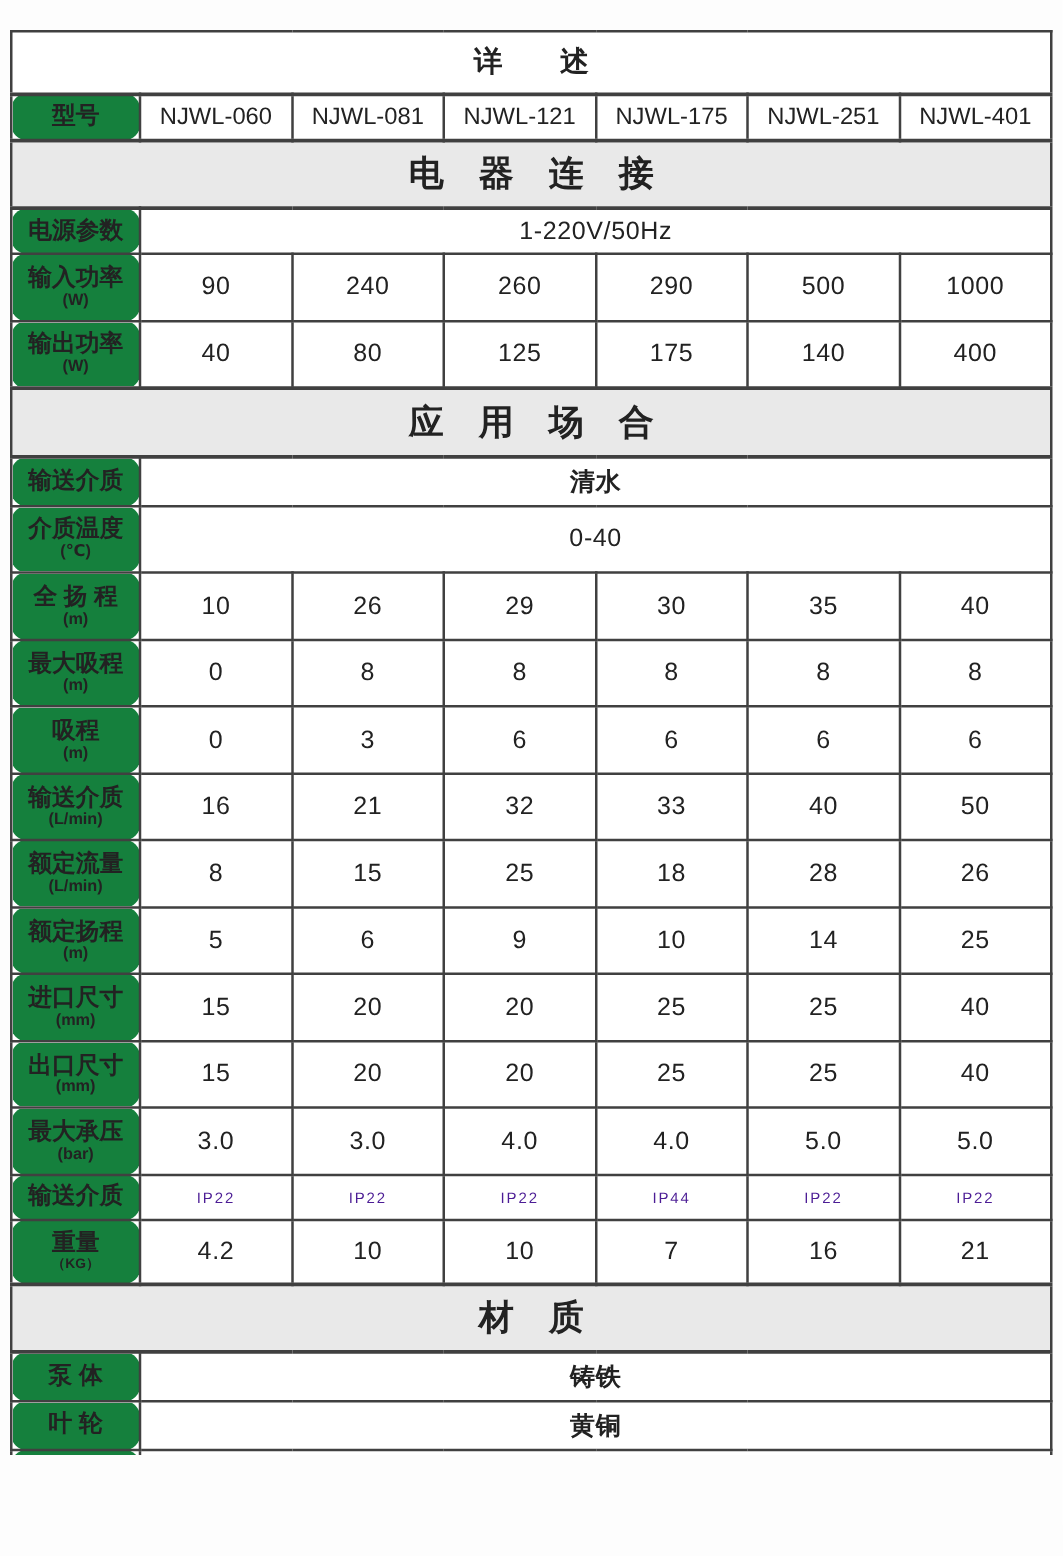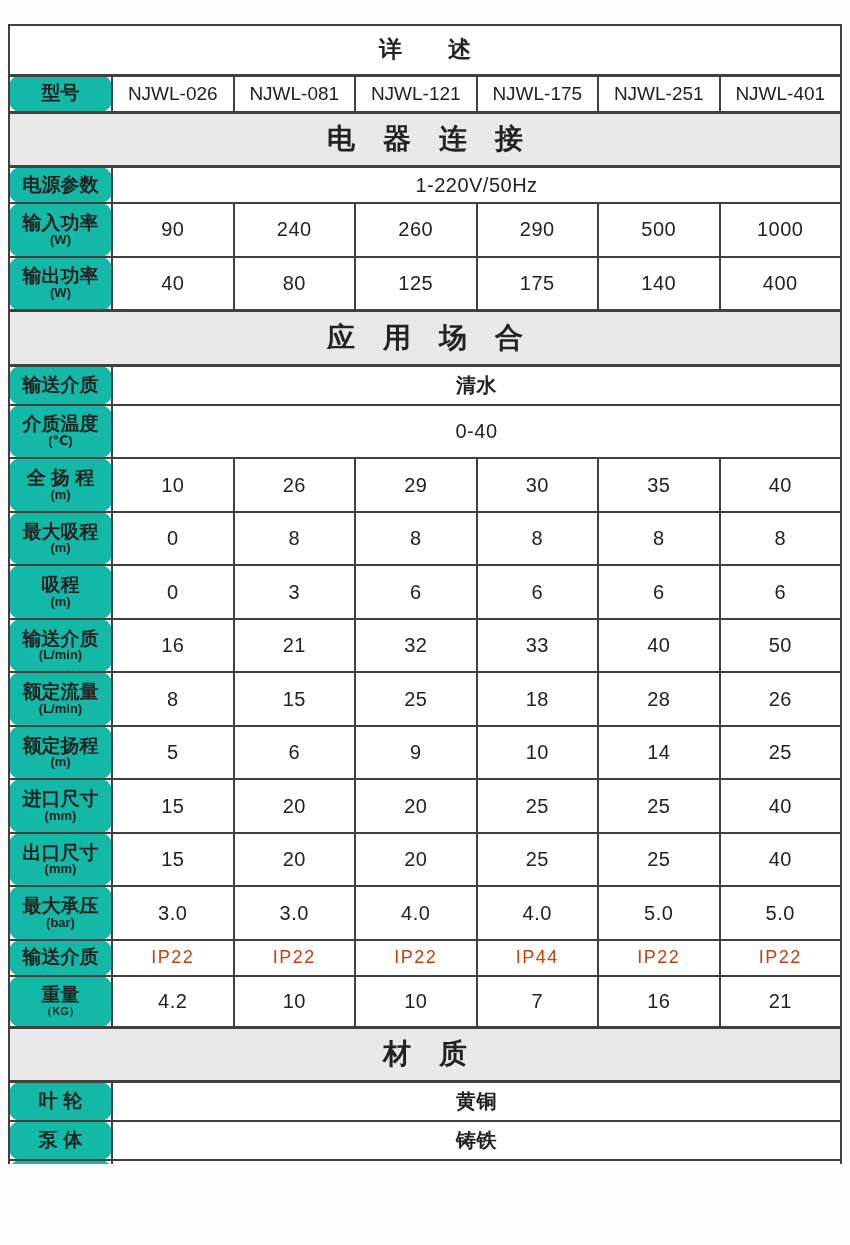--- a/index.html
+++ b/index.html
@@ -38,35 +38,35 @@
   
   tr.sec-row td {
     background: #e9e9e9;
     font-size: 28px; font-weight: bold;
     border-top-width: 3px;
     border-bottom-width: 3px;
   }
 
   
   th.lbl {
-    background: #14b8a6;
+    background: #15803d;
     font-weight: bold;
     font-size: 19px;
     line-height: 1.1;
     padding: 2px 1px;
     border-radius: 12px;
   }
   .lbl-main { display: block; }
   .lbl-unit { display: block; font-size: 13px; font-weight: bold; margin-top: -1px; }
 
   
   td.val { font-size: 20px; font-weight: normal; letter-spacing: 0.5px; }
   td.model { font-size: 19px; letter-spacing: 0px; }
   td.cjk { font-size: 20px; font-weight: bold; }
-  td.ip { font-size: 18px; color: #c2410c; letter-spacing: 1.5px; }
+  td.ip { font-size: 12px; color: #4c1d95; letter-spacing: 1.5px; }
 </style>
 </head>
 <body>
 
 <div class="page">
   <table class="spec">
     <colgroup>
       <col style="width:103px">
       <col>
         <col>
@@ -78,21 +78,21 @@
 
     <tbody>
         <tr class="title-row">
       <td colspan="7">详　　述</td>
     </tr>
 
     <tr>
       <th class="lbl">
         <span class="lbl-main">型号</span>
       </th>
-      <td class="val model">NJWL-026</td>
+      <td class="val model">NJWL-060</td>
       <td class="val model">NJWL-081</td>
       <td class="val model">NJWL-121</td>
       <td class="val model">NJWL-175</td>
       <td class="val model">NJWL-251</td>
       <td class="val model">NJWL-401</td>
     </tr>
 
     <tr class="sec-row">
       <td colspan="7">电　器　连　接</td>
     </tr>
@@ -291,30 +291,30 @@
       <td class="val">16</td>
       <td class="val">21</td>
     </tr>
 
     <tr class="sec-row">
       <td colspan="7">材　质</td>
     </tr>
 
     <tr>
       <th class="lbl">
+        <span class="lbl-main">泵 体</span>
+      </th>
+      <td class="val cjk" colspan="6">铸铁</td>
+    </tr>
+
+    <tr>
+      <th class="lbl">
         <span class="lbl-main">叶 轮</span>
       </th>
       <td class="val cjk" colspan="6">黄铜</td>
-    </tr>
-
-    <tr>
-      <th class="lbl">
-        <span class="lbl-main">泵 体</span>
-      </th>
-      <td class="val cjk" colspan="6">铸铁</td>
     </tr>
 
     <tr>
       <th class="lbl">
         <span class="lbl-main">轴</span>
       </th>
       <td class="val cjk" colspan="6">不锈钢</td>
     </tr>
 
     <tr>

